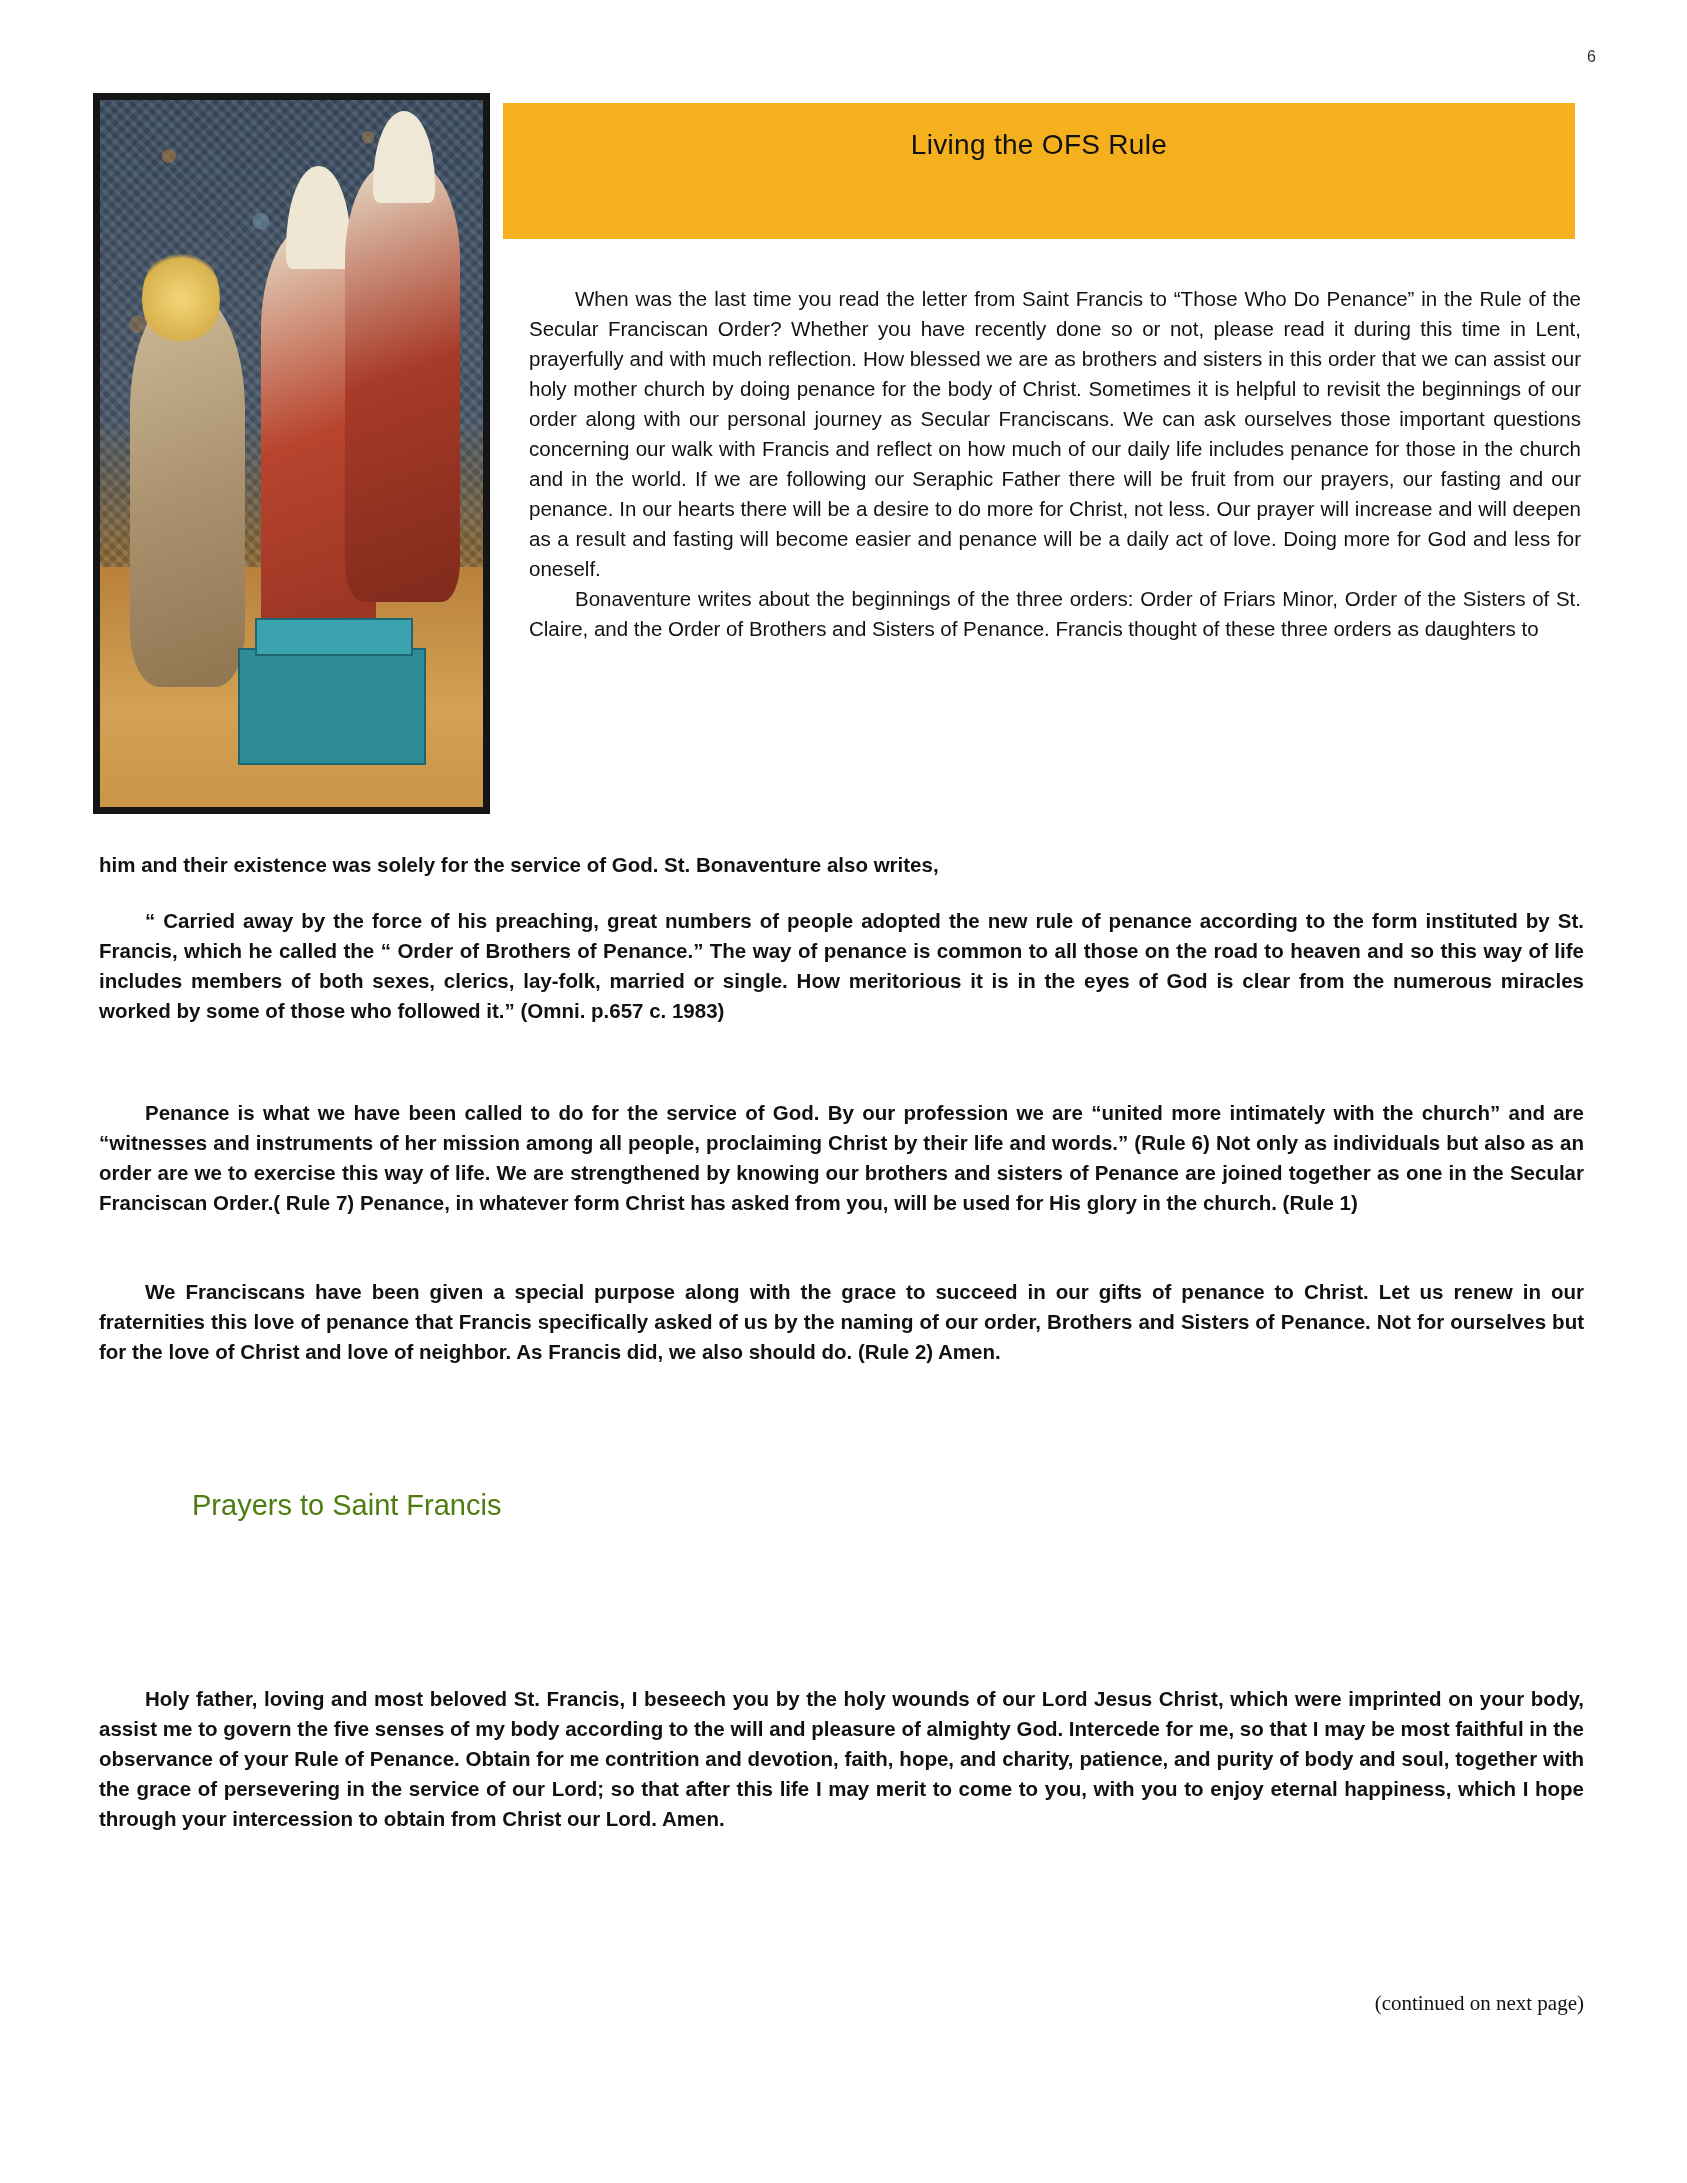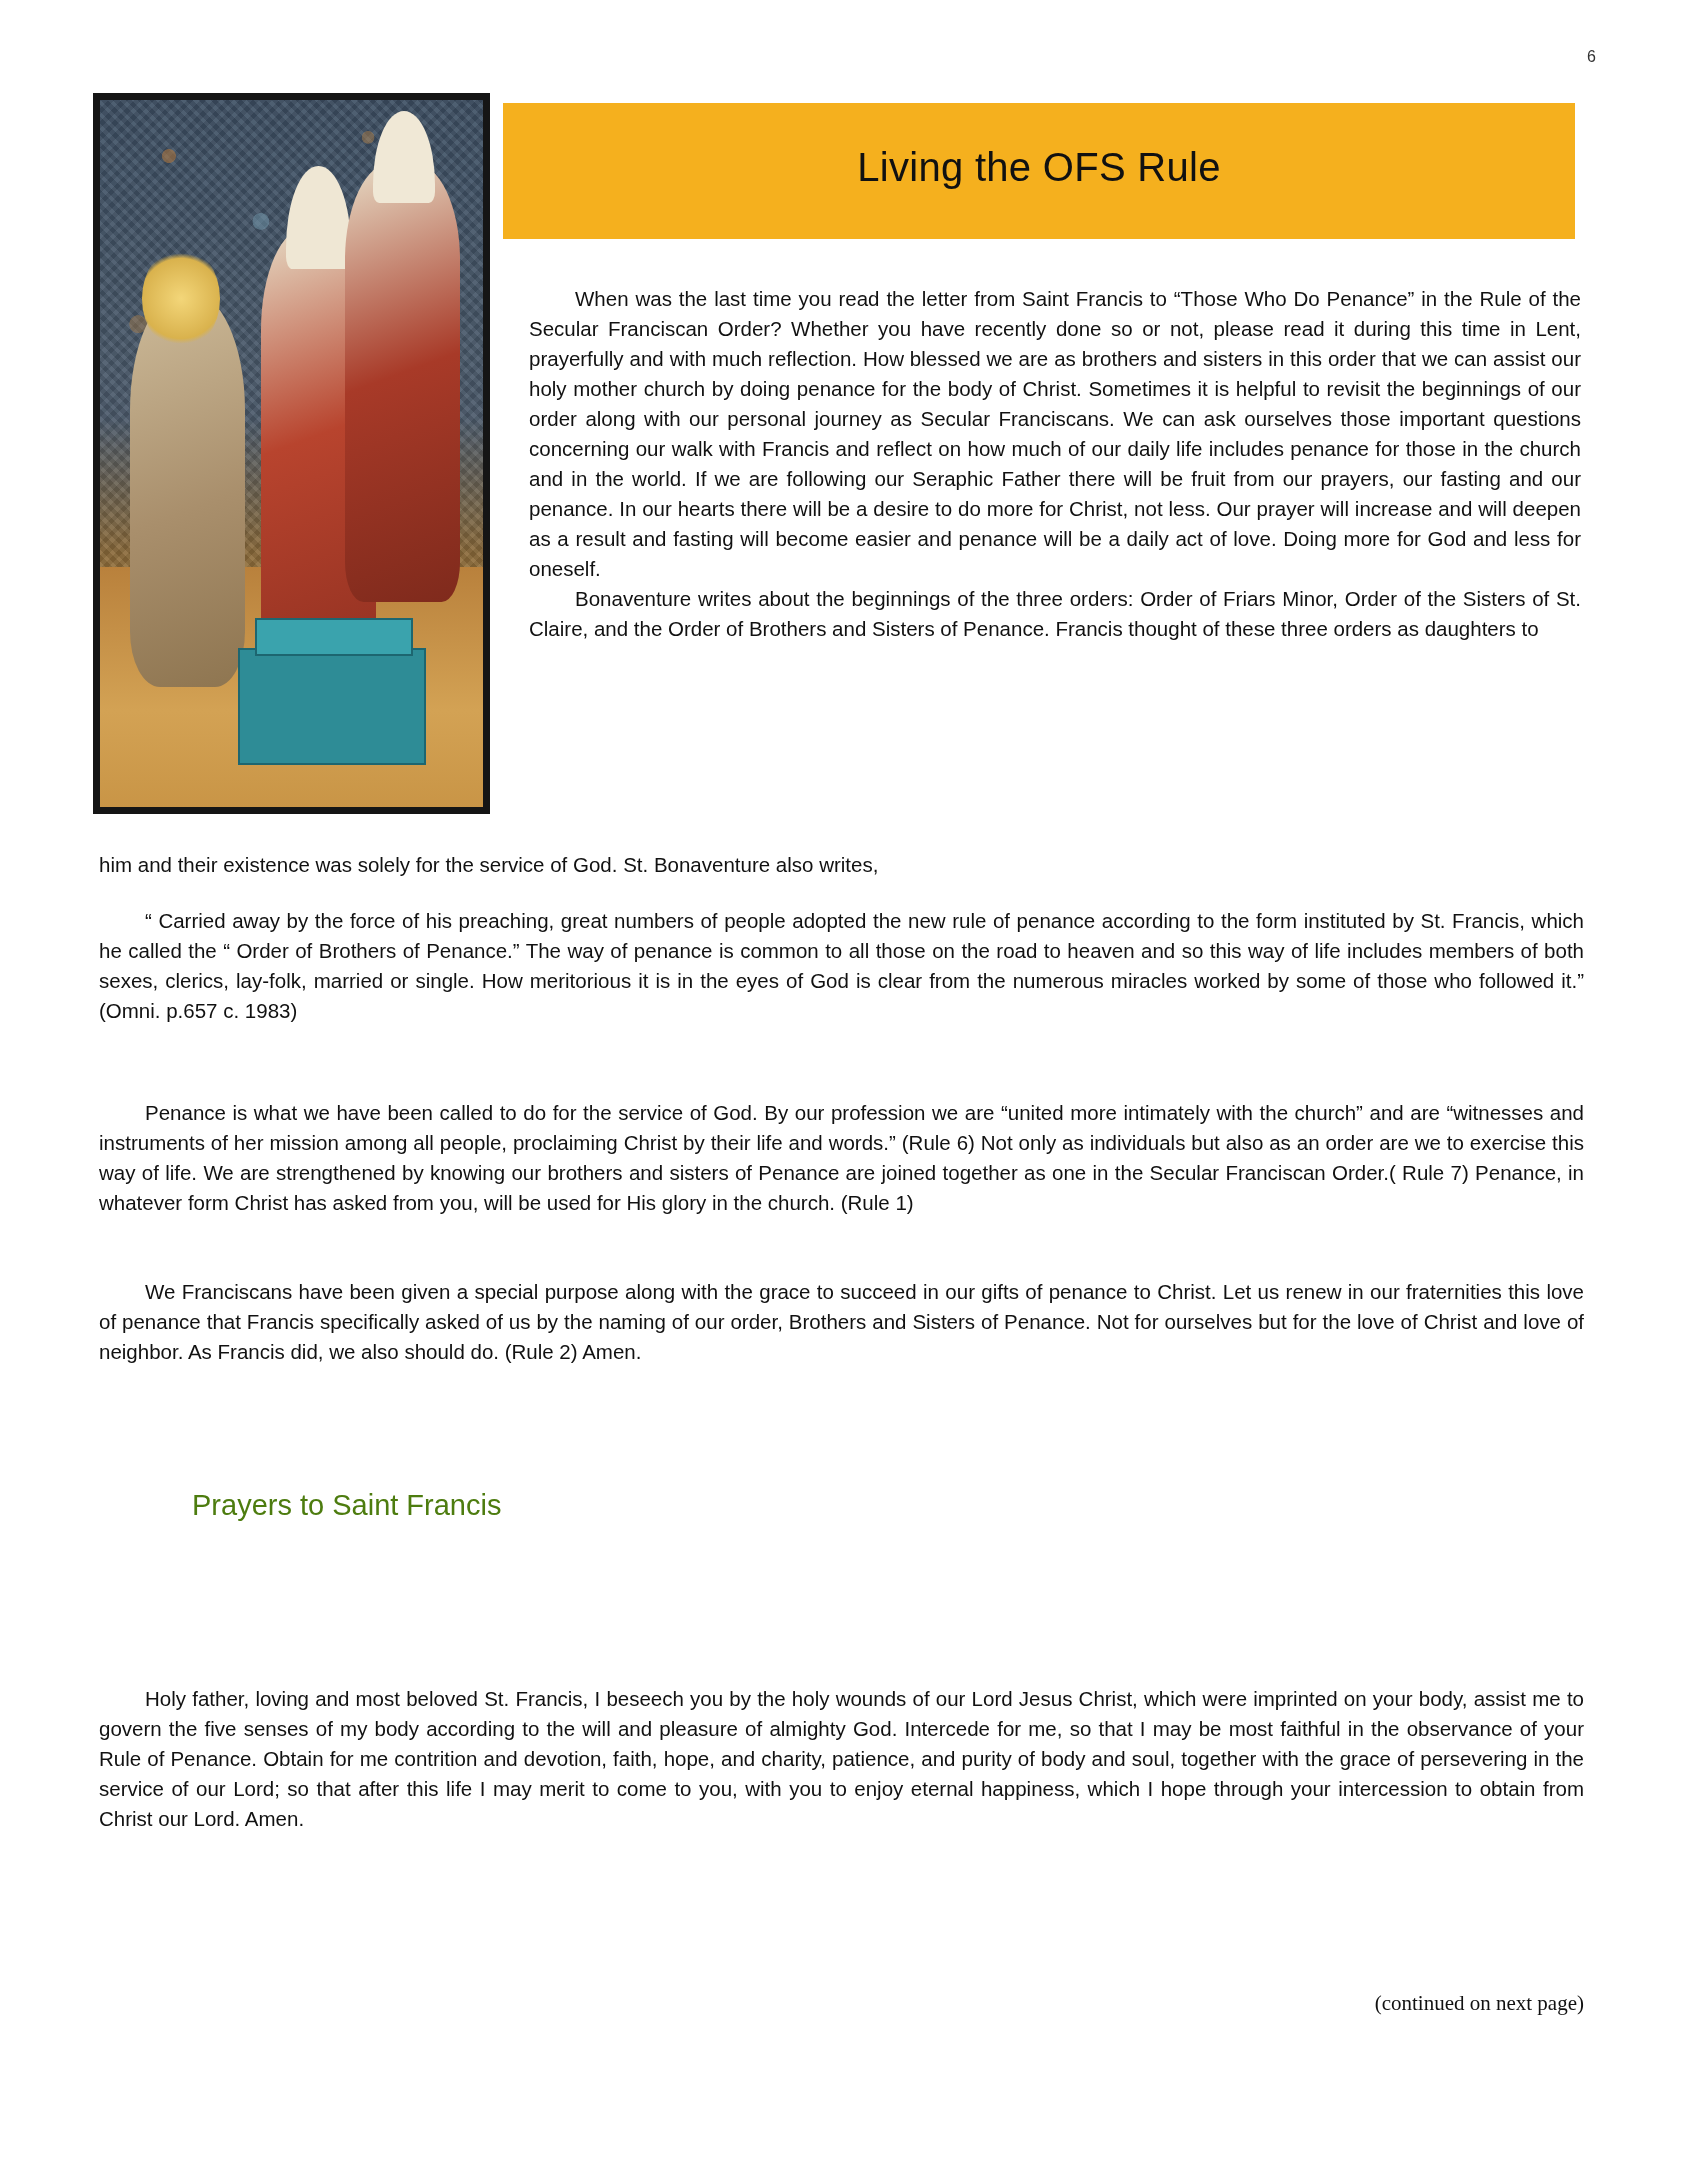--- a/index.html
+++ b/index.html
@@ -38,24 +38,23 @@
     width: 1072px;
     height: 136px;
     background: #f5b01e;
   }
   .header-title {
     position: absolute;
     left: 503px;
     top: 129px;
     width: 1072px;
     text-align: center;
-    font-size: 40px;
+    font-size: 28px;
     color: #111111;
     letter-spacing: 0.3px;
-    margin-top: 16px;
   }
 
   
   .illus-frame {
     position: absolute;
     left: 93px;
     top: 93px;
     width: 397px;
     height: 721px;
     background: #151515;
@@ -176,20 +175,21 @@
     text-align: justify;
     color: #111111;
   }
   .indent {
     text-indent: 46px;
   }
   .wide-block {
     position: absolute;
     left: 99px;
     width: 1485px;
+    font-weight: bold;
   }
   .prayers-heading {
     position: absolute;
     left: 192px;
     top: 1489px;
     font-size: 29px;
     color: #4d7c0f;
   }
   .fidelity-heading {
     position: absolute;

